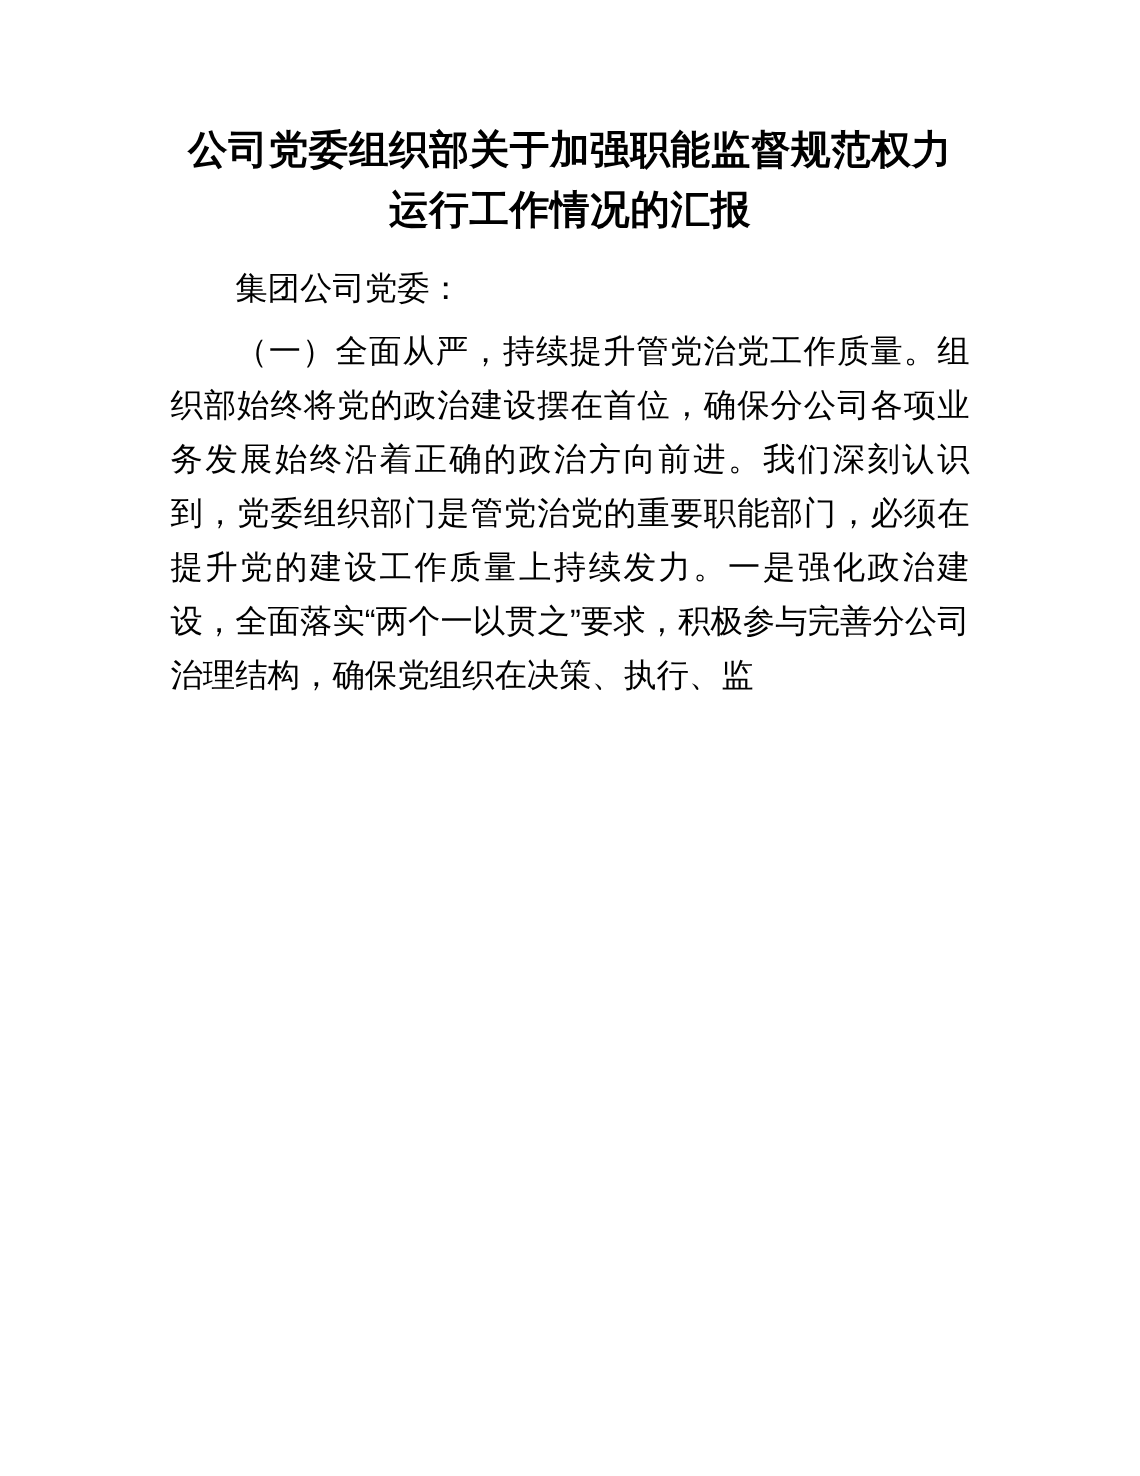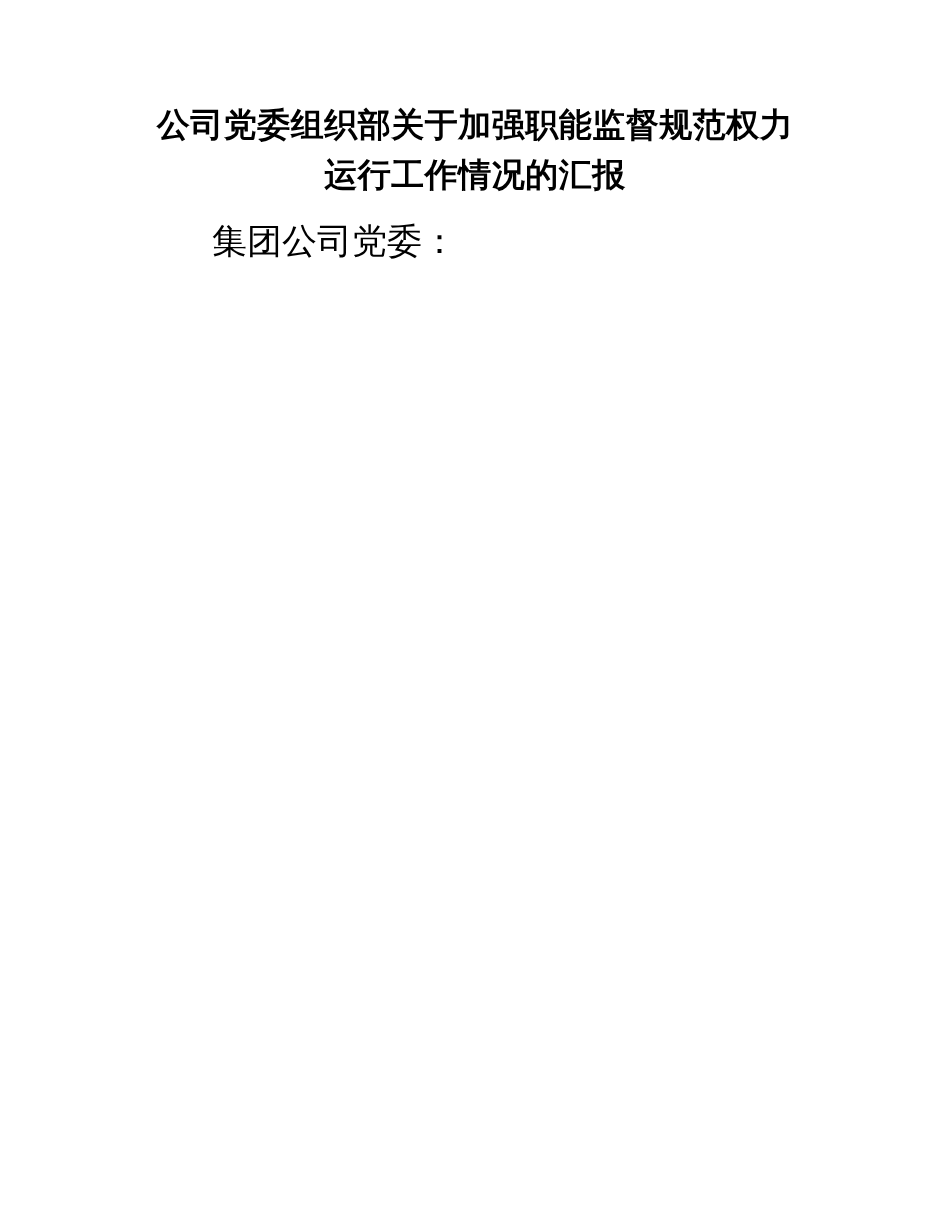--- a/index.html
+++ b/index.html
@@ -22,32 +22,33 @@
   .doc-title {
     margin: 0 0 18px 0;
     font-size: 33px;
     font-weight: bold;
     line-height: 50px;
     text-align: center;
     letter-spacing: 0.5px;
   }
   .para {
     margin: 8px 0 0 0;
-    font-size: 35px;
+    font-size: 27px;
     line-height: 45px;
     text-align: justify;
     text-indent: 2em;
     font-weight: normal;
     word-break: break-all;
   }
   .salutation {
     margin-top: 0;
   }
 </style>
 </head>
 <body>
 
 <div class="page">
   <h1 class="doc-title">公司党委组织部关于加强职能监督规范权力运行工作情况的汇报</h1>
   <p class="para salutation">集团公司党委：</p>
   <div id="doc-body">
+      <p class="para">（一）全面从严，持续提升管党治党工作质量。组织部始终将党的政治建设摆在首位，确保分公司各项业务发展始终沿着正确的政治方向前进。我们深刻认识到，党委组织部门是管党治党的重要职能部门，必须在提升党的建设工作质量上持续发力。一是强化政治建设，全面落实“两个一以贯之”要求，积极参与完善分公司治理结构，确保党组织在决策、执行、监</p>
     </div>
 </div>
 
 </body></html>

